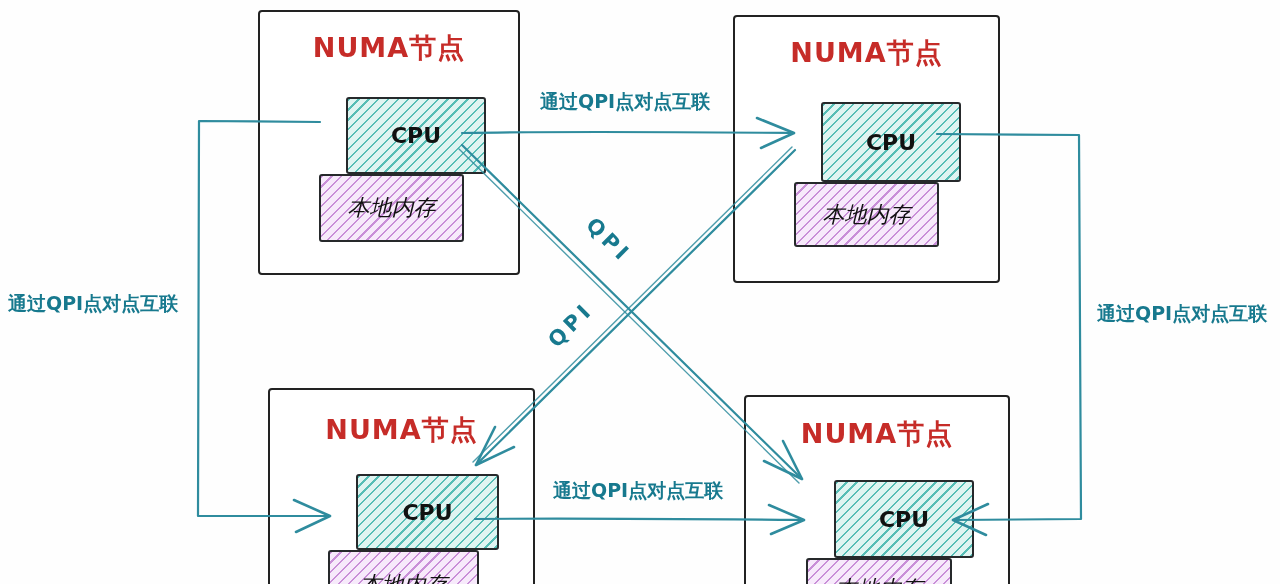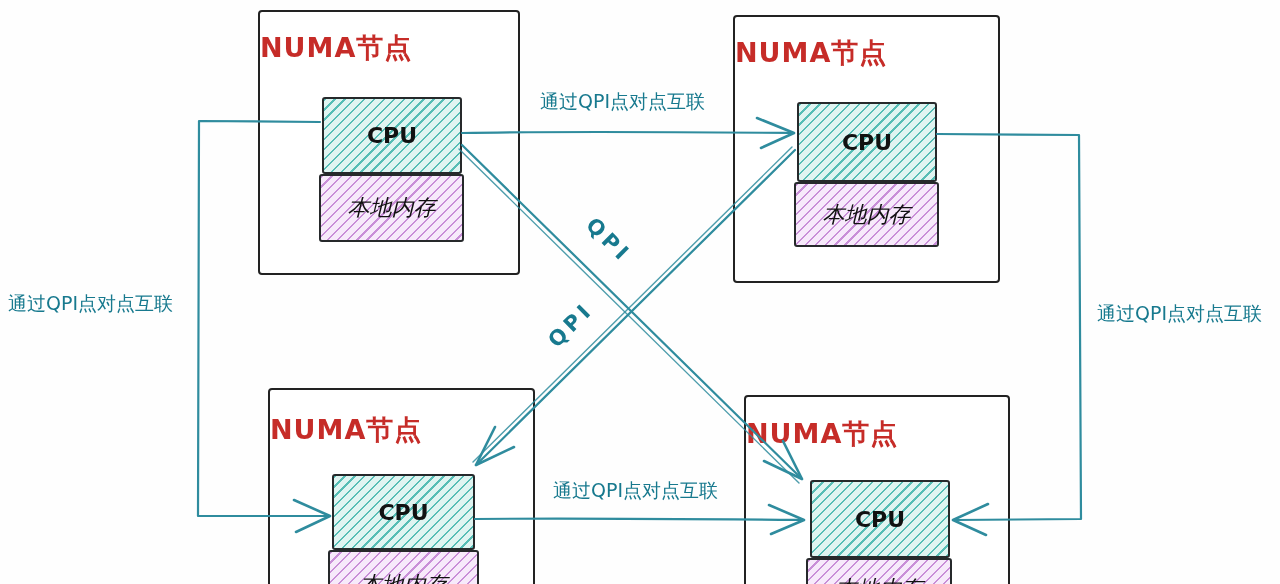--- a/index.html
+++ b/index.html
@@ -6,46 +6,47 @@
   #canvas {
     position:relative; width:1280px; height:584px; overflow:hidden;
     background:var(--background,#fff);
     font-family:"DejaVu Sans", sans-serif;
   }
   .node {
     position:absolute; border:2.5px solid var(--box-border,#222);
     border-radius:4px; background:#fff; box-sizing:border-box;
   }
   .node-title {
-    margin-top:18px; text-align:left; font-size:27px; font-weight:700;
+    margin-top:18px; text-align:center; font-size:27px; font-weight:700;
     letter-spacing:1px; color:var(--node-title,#c62c28);
   }
   .cpu, .mem {
     position:absolute; box-sizing:border-box; border:2px solid #26292b;
     border-radius:3px; display:flex; align-items:center; justify-content:center;
     font-size:22px; color:var(--text,#111);
   }
   .cpu {
     background:repeating-linear-gradient(135deg,
       var(--cpu-hatch,#56bdb5) 0px, var(--cpu-hatch,#56bdb5) 1.6px,
       var(--cpu-fill,#dff4f1) 1.6px, var(--cpu-fill,#dff4f1) 7px);
     font-weight:600;
+    margin-left:24px;
   }
   .mem {
     background:repeating-linear-gradient(135deg,
       var(--mem-hatch,#c98fd8) 0px, var(--mem-hatch,#c98fd8) 1.5px,
       var(--mem-fill,#f7eafb) 1.5px, var(--mem-fill,#f7eafb) 7px);
     font-style:italic;
   }
   svg.connectors { position:absolute; left:0; top:0; pointer-events:none; }
   .conn { stroke:var(--line,#2f8c9e); stroke-width:2.2; fill:none; stroke-linecap:round; stroke-linejoin:round; }
   .conn.ghost { stroke-width:1.4; opacity:.85; }
   .conn.head { stroke-width:2.6; }
   .edge-label {
-    position:absolute; white-space:nowrap; font-size:19px; font-weight:400;
+    position:absolute; white-space:nowrap; font-size:19px; font-weight:700;
     color:var(--label-text,#17798e);
   }
   .qpi-label {
     position:absolute; white-space:nowrap; font-size:21px; font-weight:700;
     letter-spacing:4px; color:var(--label-text,#17798e);
   }
   .rot45  { transform:rotate(45deg);  transform-origin:center; }
   .rotm45 { transform:rotate(-45deg); transform-origin:center; }
 </style>
 </head>

